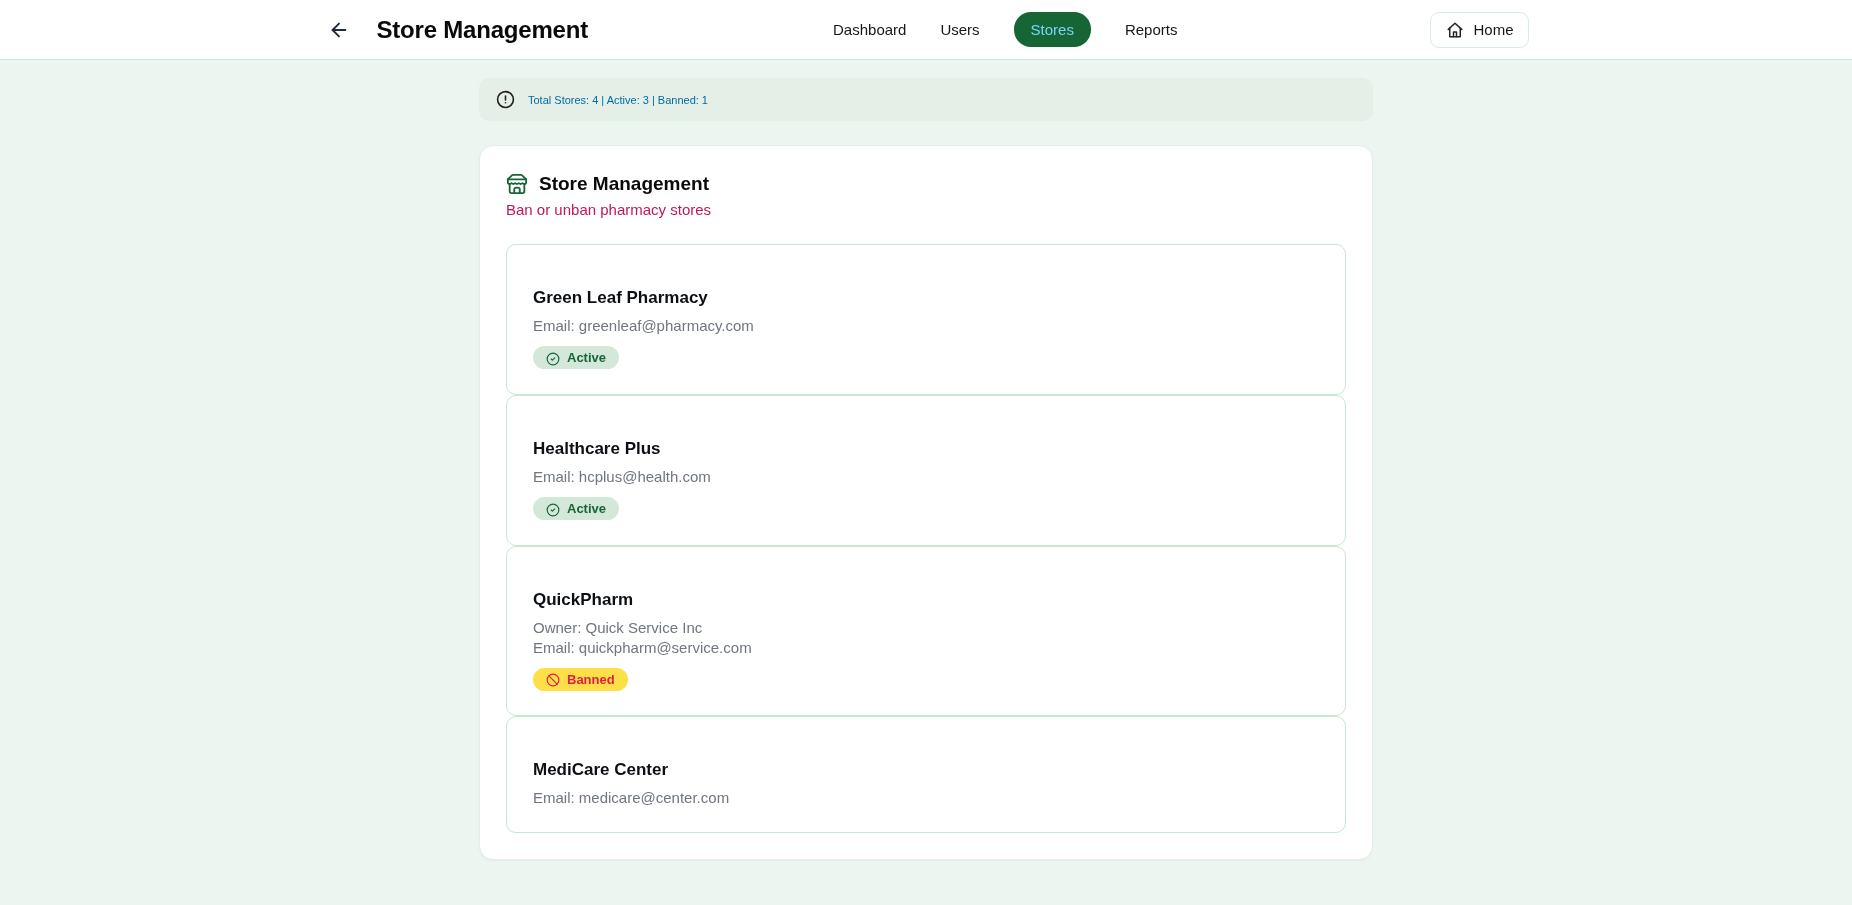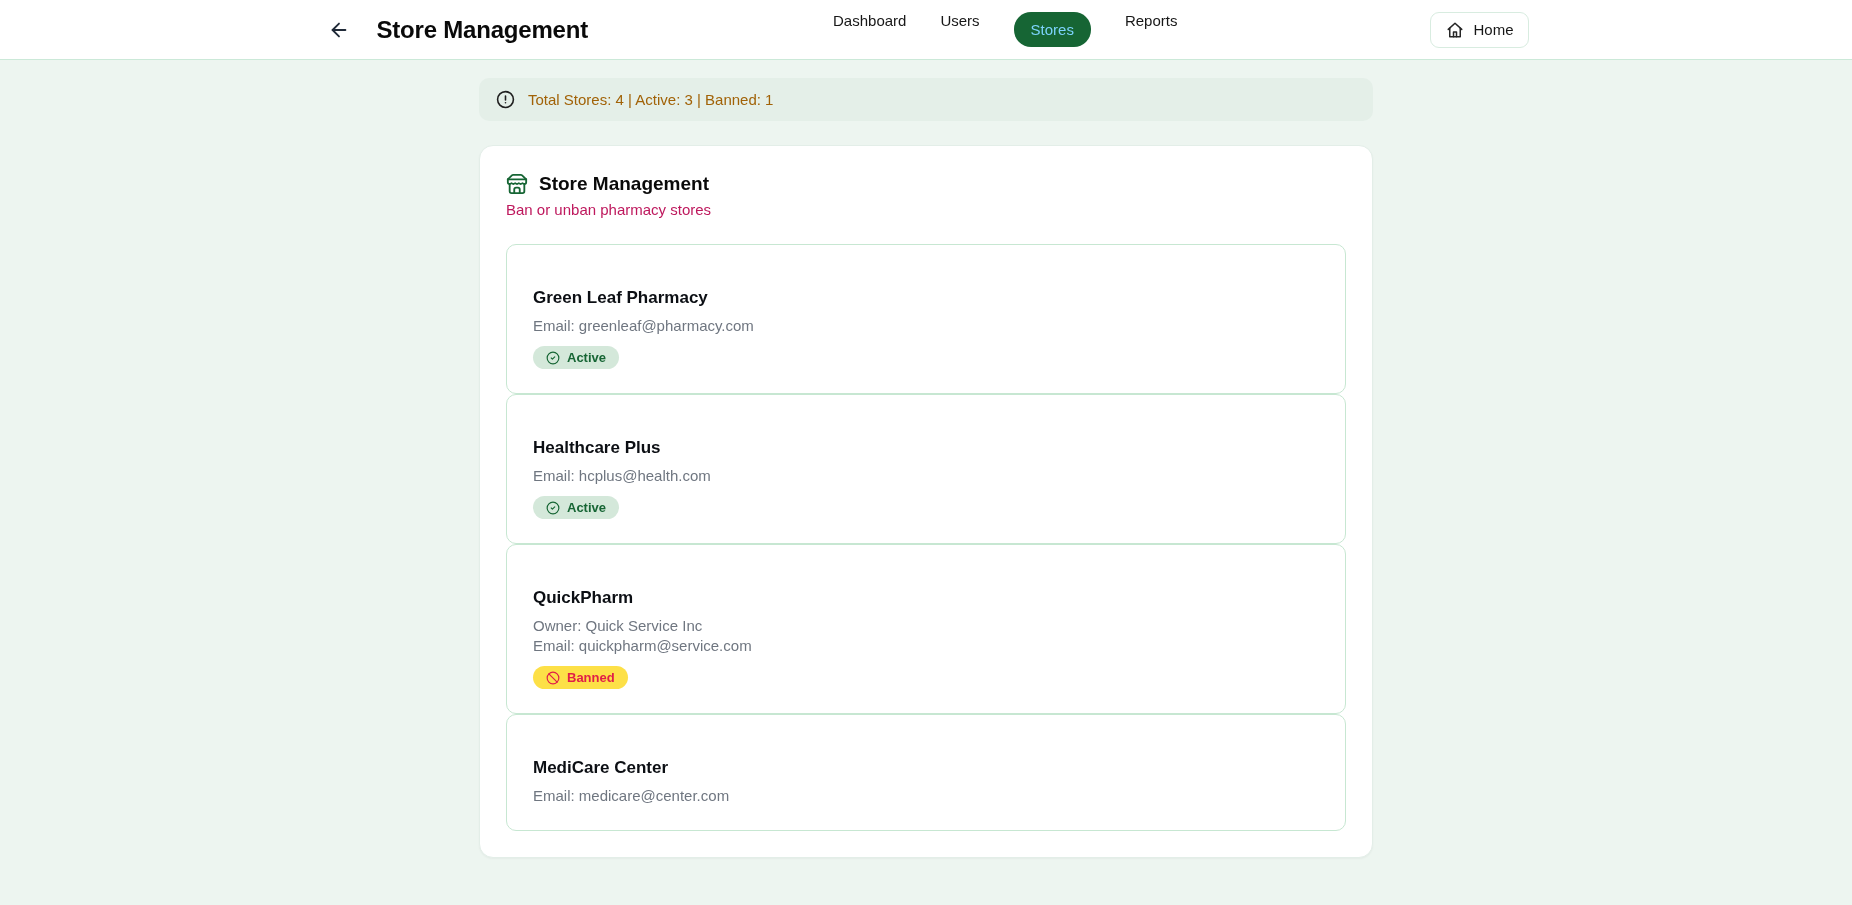--- a/index.html
+++ b/index.html
@@ -24,21 +24,21 @@
     justify-content: space-between;
   }
   .header-left { display: flex; align-items: center; gap: 22px; }
   .back-btn {
     background: none; border: none; cursor: pointer;
     width: 32px; height: 32px;
     display: flex; align-items: center; justify-content: center;
     color: #1f2937; border-radius: 6px;
   }
   .page-title { font-size: 24px; font-weight: 700; color: #0a0a0a; letter-spacing: -0.2px; }
-  .nav { display: flex; align-items: flex-start; gap: 34px; }
+  .nav { display: flex; align-items: center; gap: 34px; }
   .nav-item {
     background: none; border: none; cursor: pointer;
     font-family: inherit; font-size: 15px; font-weight: 500; color: #171717;
     padding: 0;
   }
   .nav-item.active {
     background: #166534; color: #7dd3fc;
     padding: 9px 17px; border-radius: 17px;
   }
   .home-btn {
@@ -53,21 +53,21 @@
   
   .banner {
     margin-top: 18px;
     height: 43px;
     background: #e4efe8;
     border-radius: 10px;
     display: flex; align-items: center; gap: 13px;
     padding: 0 17px;
   }
   .banner svg { color: #202020; flex: 0 0 auto; }
-  .banner-text { font-size: 15px; color: #a16207; }
+  .banner-text { font-size: 11px; color: #0369a1; }
   
   .main-card {
     margin-top: 24px;
     background: #ffffff;
     border: 1px solid #e3eee8;
     border-radius: 14px;
     padding: 26px;
     box-shadow: 0 1px 2px rgba(0,0,0,0.04);
   }
   .card-header { display: flex; align-items: center; gap: 11px; }
@@ -87,21 +87,21 @@
   .store-name { font-size: 17px; font-weight: 700; color: #0c0f14; line-height: 21px; margin-bottom: 8px; }
   .store-owner, .store-email { font-size: 15px; color: #6f7680; line-height: 20px; }
   .status-badge {
     display: inline-flex; align-items: center; gap: 7px;
     margin-top: 10px;
     padding: 3px 13px;
     border-radius: 999px;
     font-size: 13px; font-weight: 600;
     line-height: 17px;
   }
-  .status-badge.active { background: #d4e8da; color: #166534; }
+  .status-badge.active { background: #d4e8da; color: #166534; align-items: flex-end; }
   .status-badge.banned { background: #fde047; color: #e11d48; }
   .status-badge svg { flex: 0 0 auto; }
 </style>
 </head>
 <body>
 
 <div class="header">
   <div class="header-inner">
     <div class="header-left">
       <button class="back-btn">

